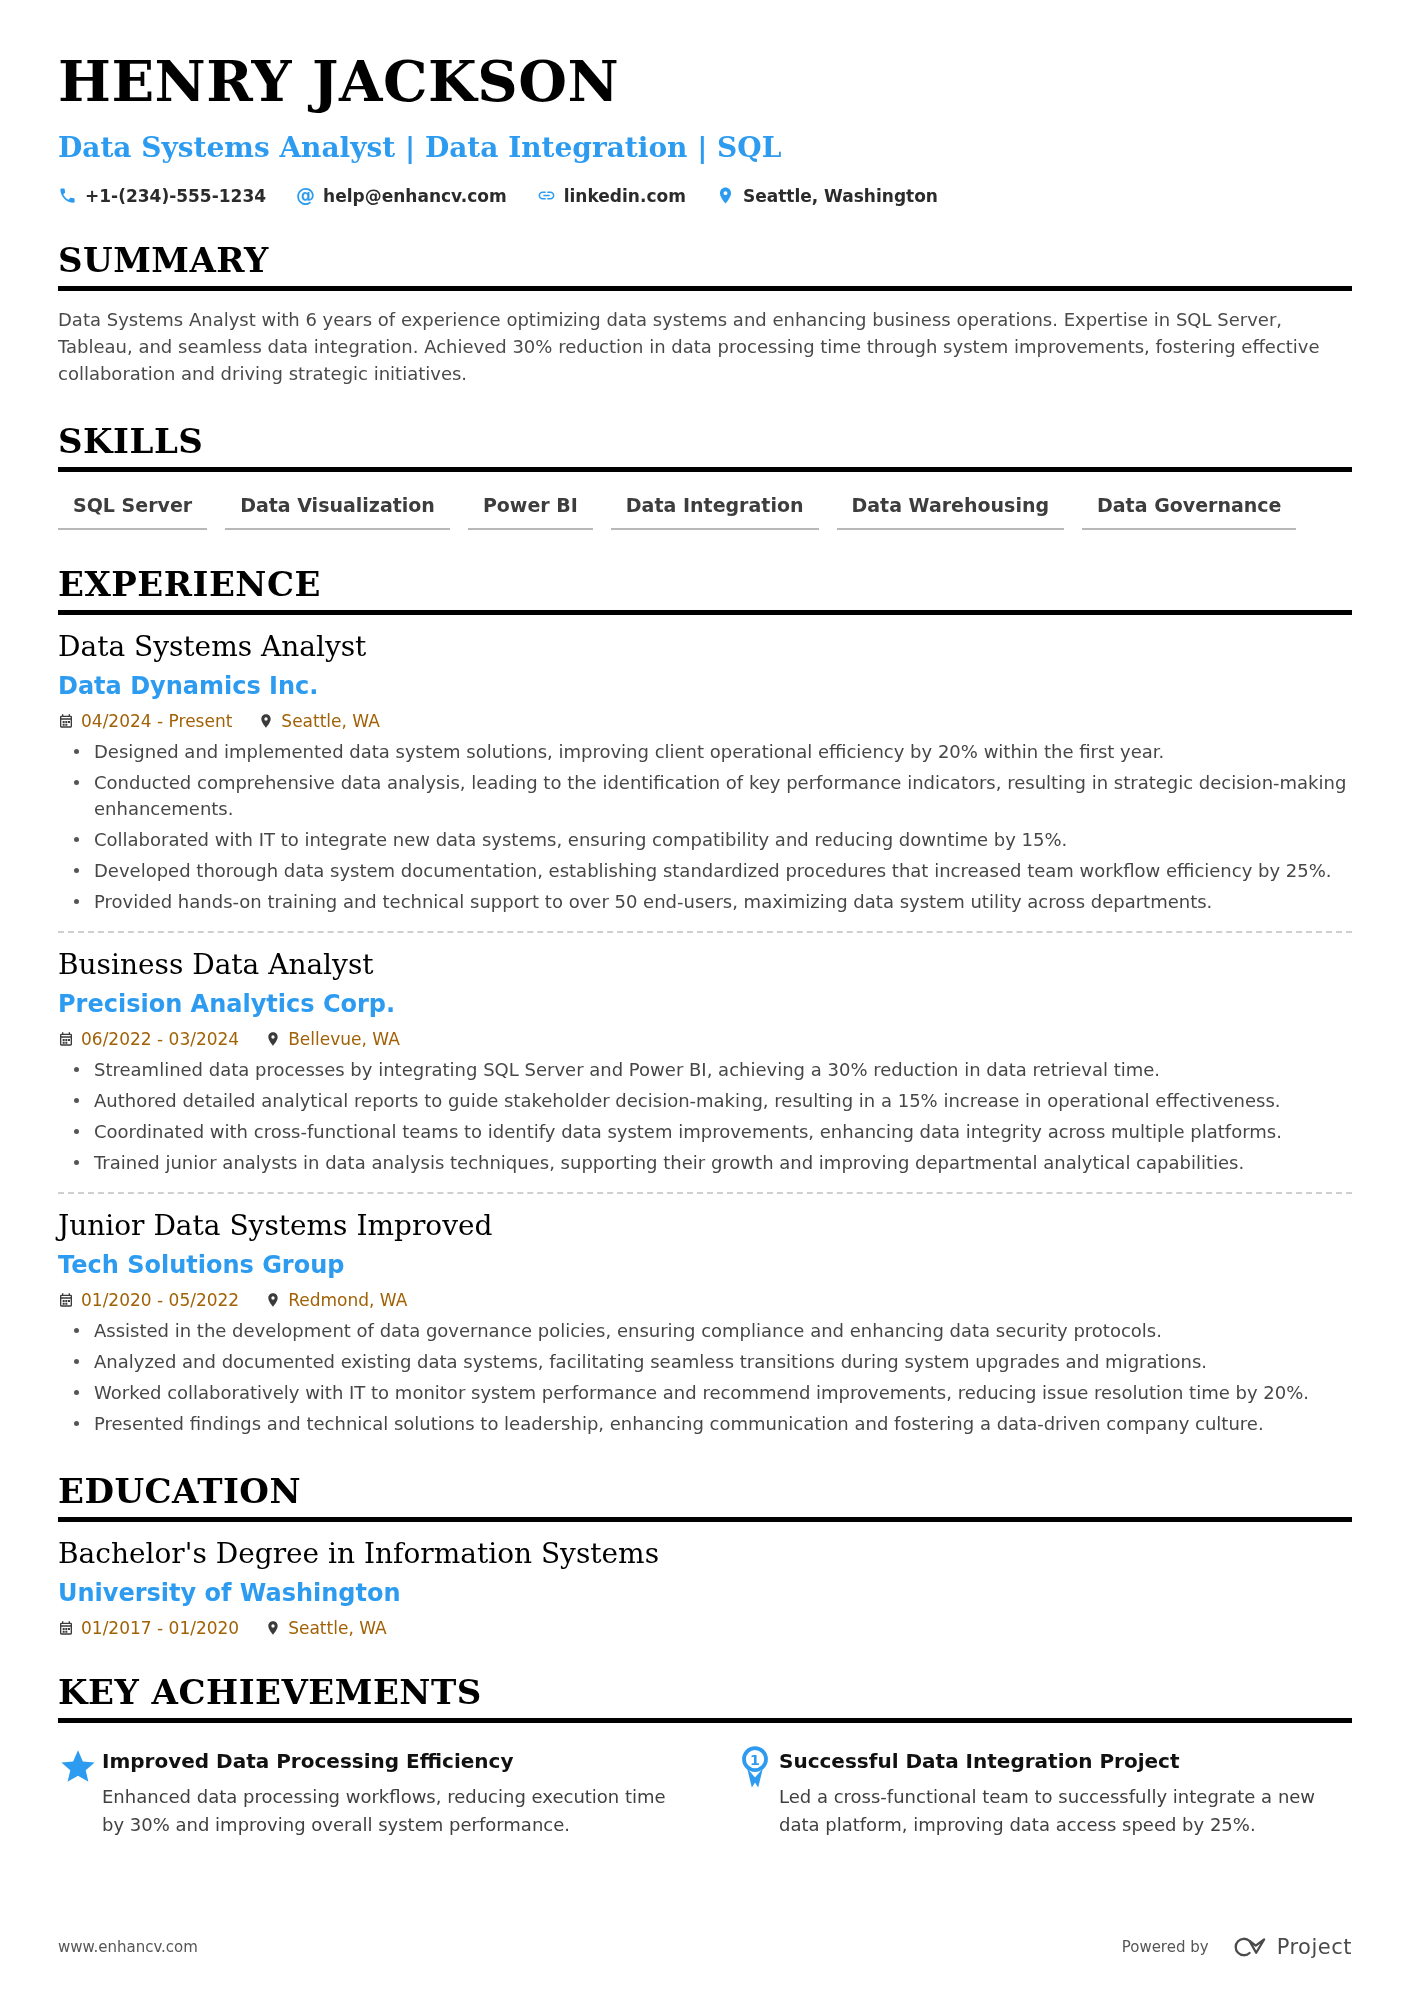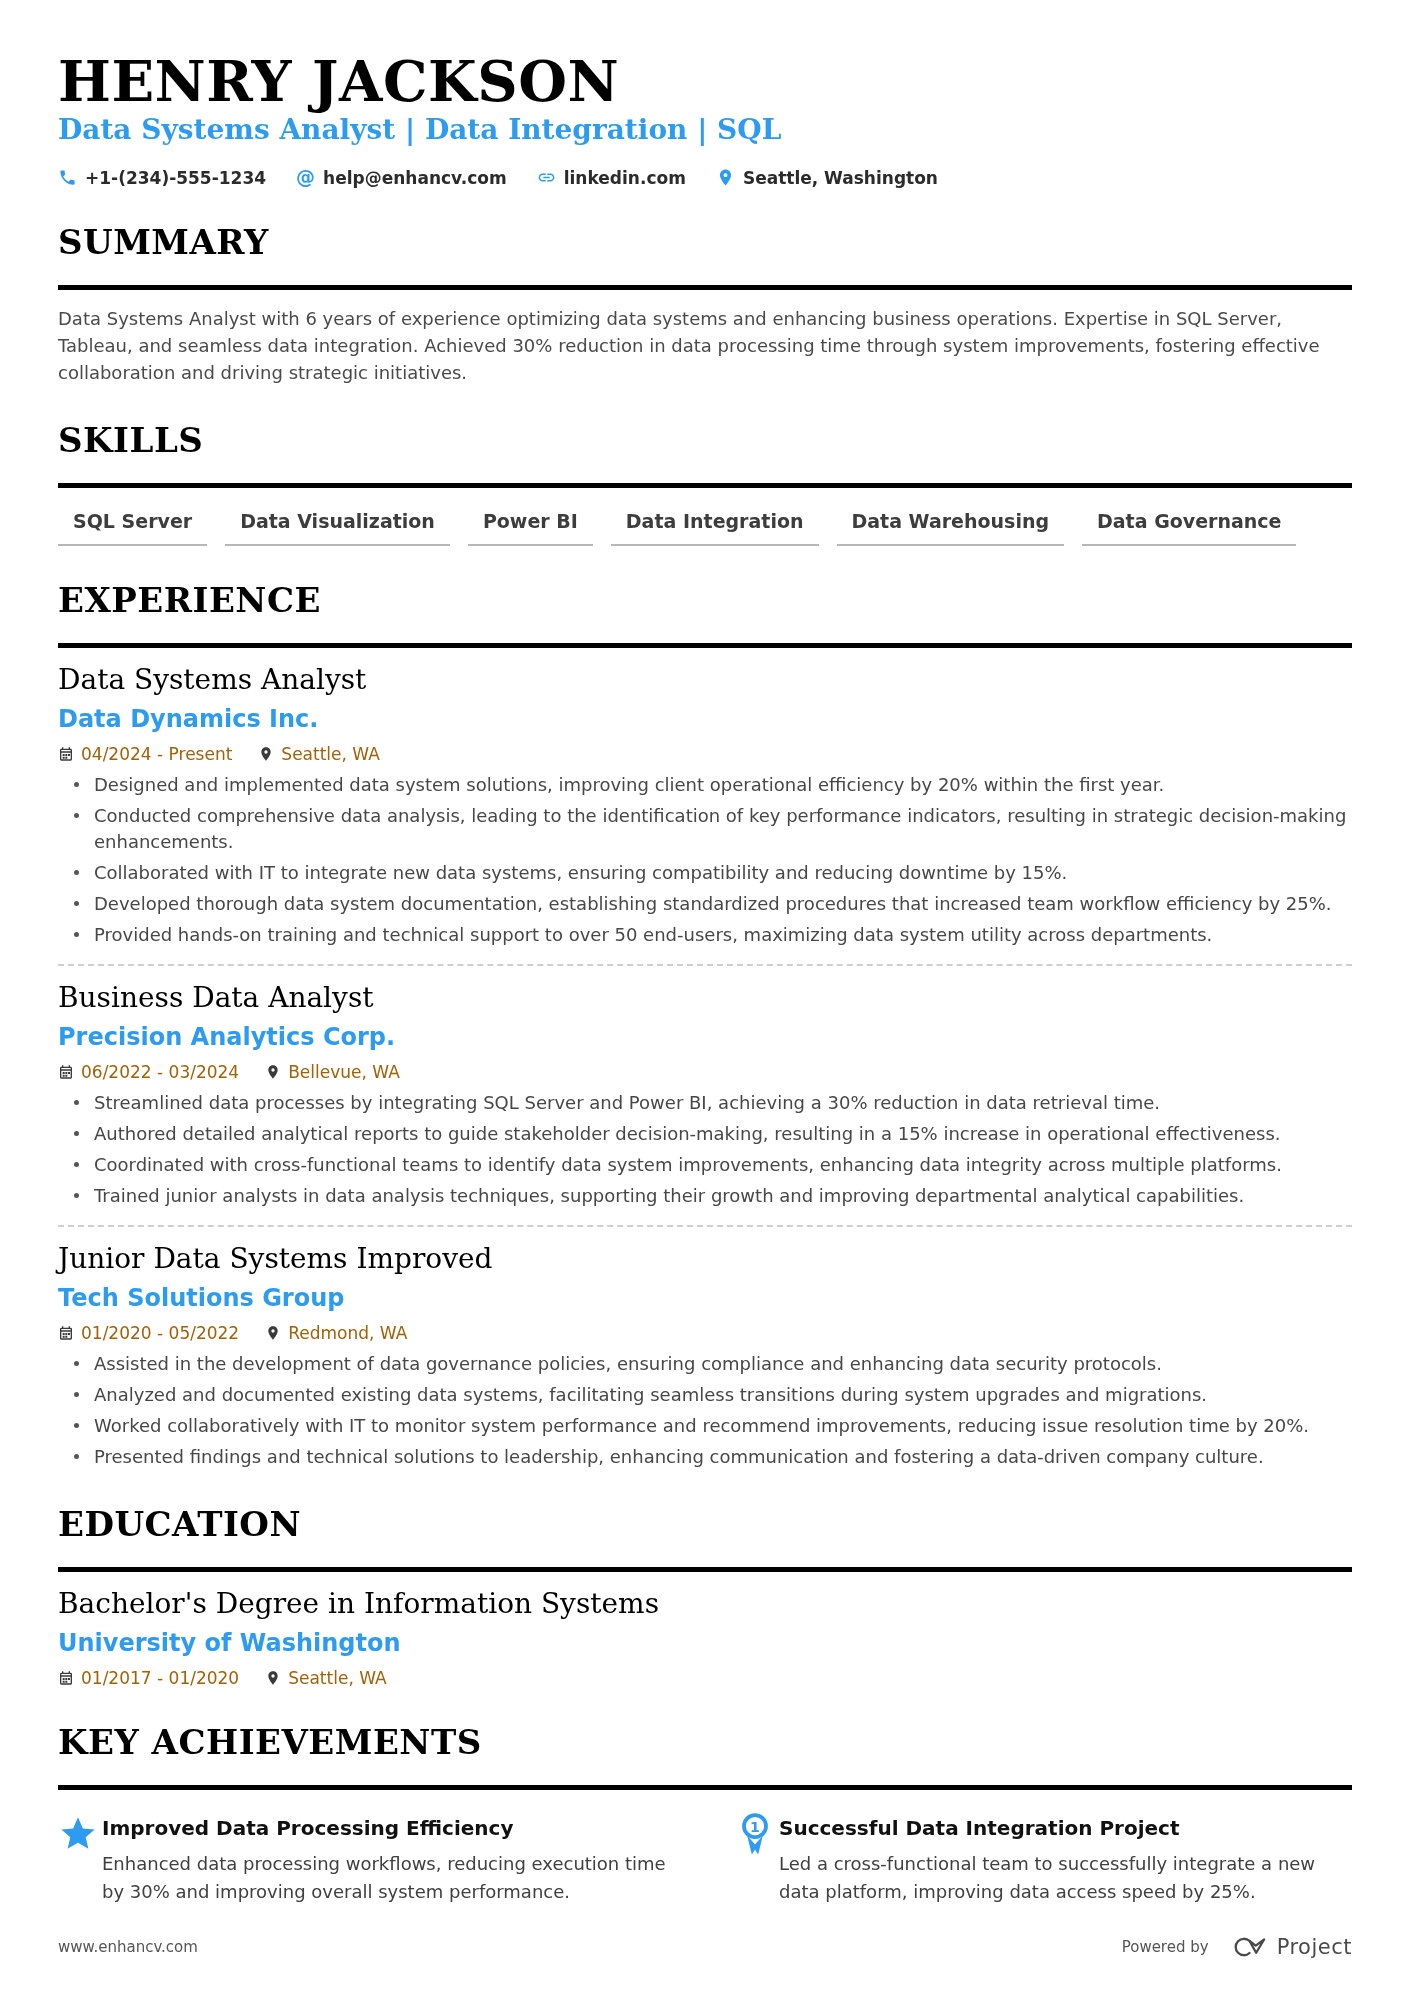--- a/index.html
+++ b/index.html
@@ -13,36 +13,36 @@
     overflow:hidden;
   }
   
   .name {
     font-family:"DejaVu Serif", serif;
     font-weight:700; font-size:56px; line-height:1.05;
     color:#000; letter-spacing:0.5px;
   }
   .headline {
     font-family:"DejaVu Serif", serif;
-    font-weight:700; font-size:28px; margin-top:2px;
+    font-weight:700; font-size:28px; margin-top:20px;
     color:var(--accent);
   }
   .contact-row { display:flex; align-items:center; gap:30px; margin-top:22px; }
   .contact-item { display:inline-flex; align-items:center; gap:8px;
     font-size:17px; font-weight:700; color:#2b2b2b; cursor:pointer; }
   .cicon { display:inline-flex; width:19px; height:19px; color:var(--accent); }
   .cicon svg { width:100%; height:100%; }
   .at-glyph { font-size:19px; font-weight:700; color:var(--accent); line-height:19px; }
 
   
   .section { margin-top:34px; }
   .section-heading {
     font-family:"DejaVu Serif", serif; font-weight:700;
     font-size:34px; color:#000; letter-spacing:0.5px;
-    padding-bottom:23px; border-bottom:5px solid #000;
+    padding-bottom:6px; border-bottom:5px solid #000;
   }
   
   .summary-text { margin-top:15px; font-size:18px; line-height:27px; color:#4a4a4a; }
 
   
   .skills-row { display:flex; flex-wrap:wrap; gap:18px; margin-top:22px; }
   .skill-item {
     font-size:19px; font-weight:700; color:#3d3d3d;
     padding:0 15px 12px 15px; border-bottom:2px solid #b8b8b8;
   }

